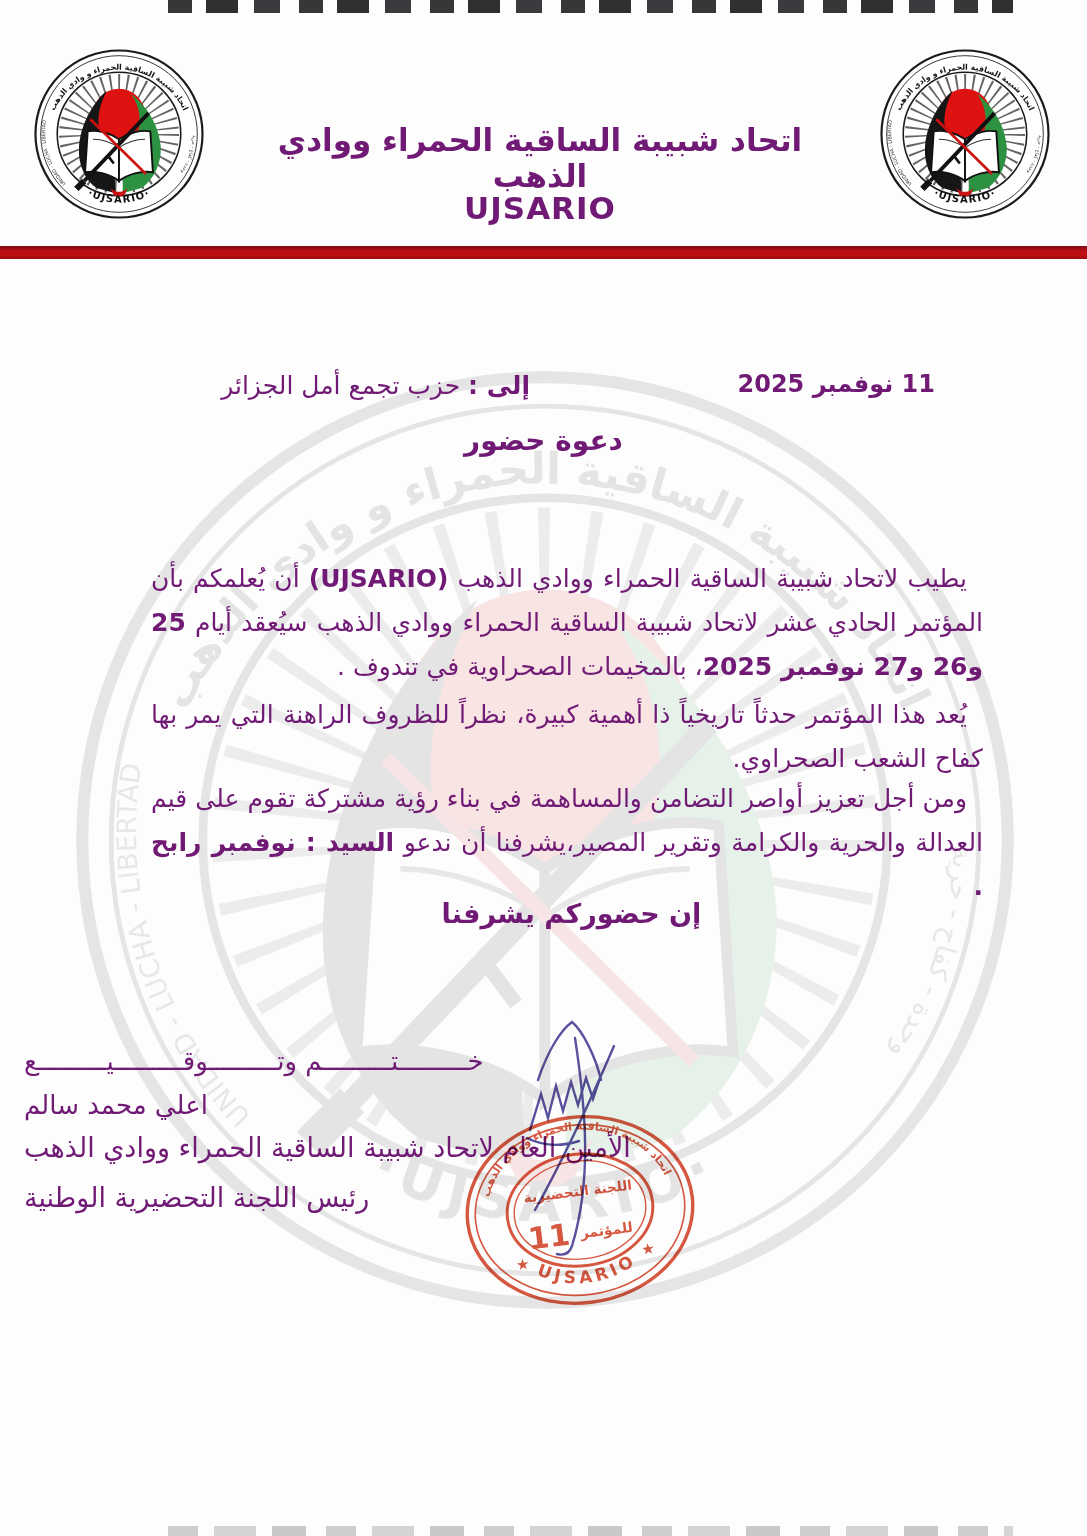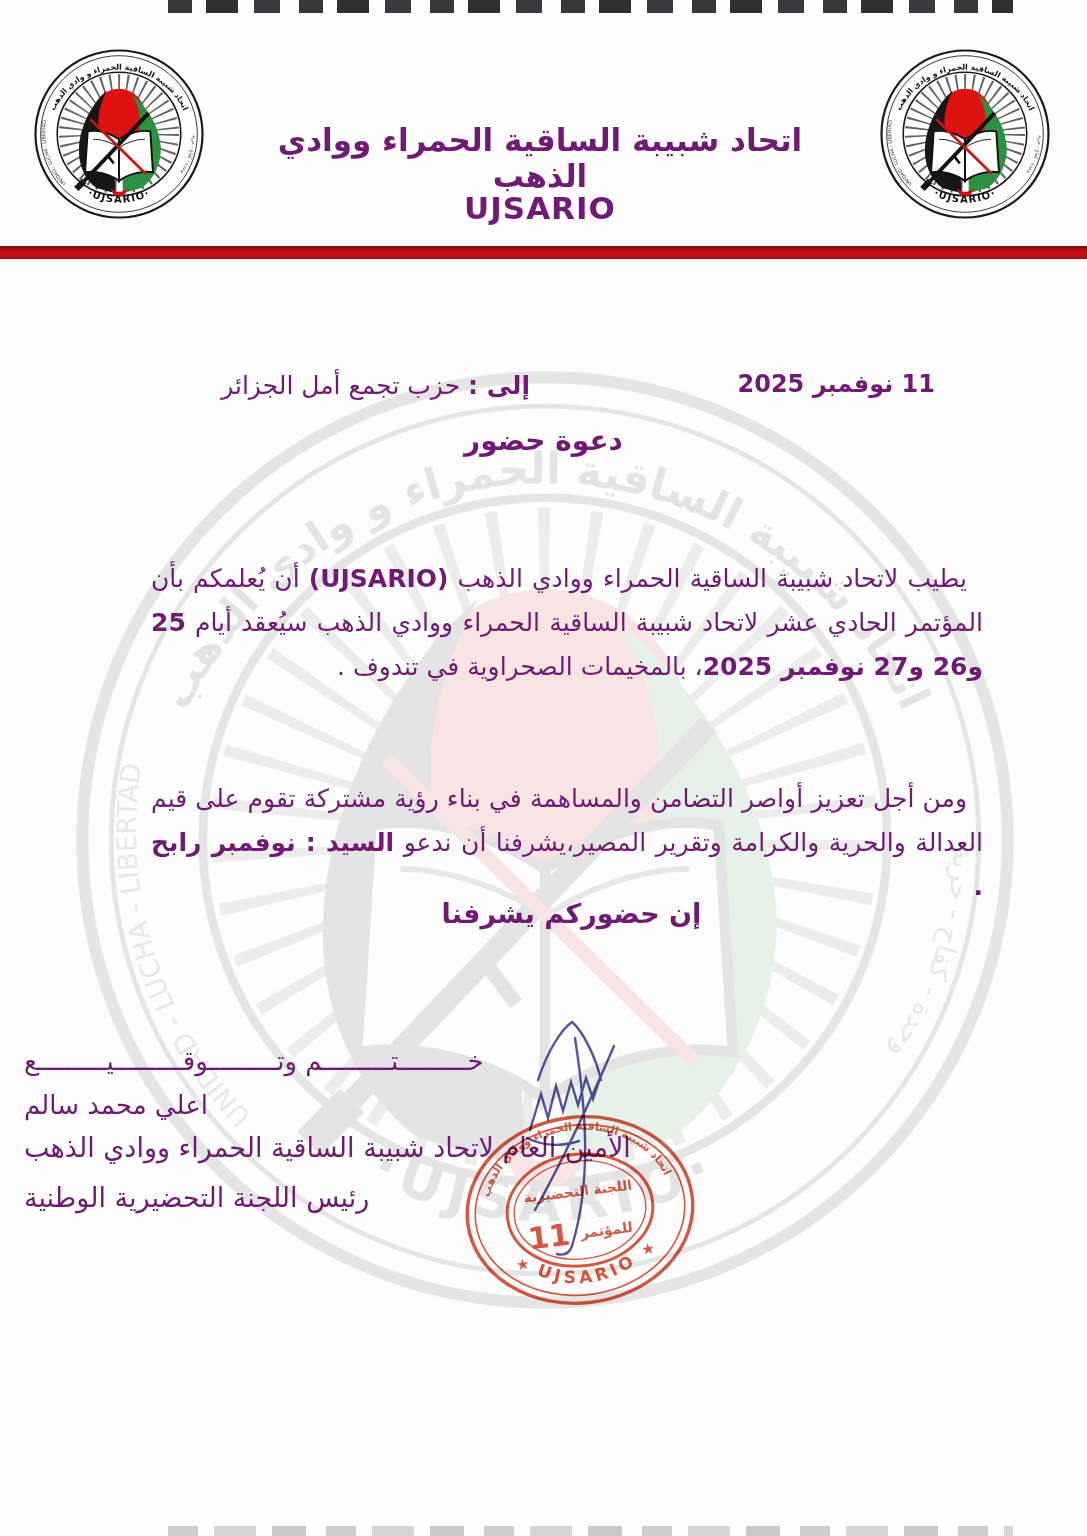--- a/index.html
+++ b/index.html
@@ -142,20 +142,21 @@
   <svg class="watermark">
       <use href="#emblem-sym"></use>
     </svg>
 
   <div class="letter">
     <div class="date-line">11 نوفمبر 2025</div>
     <div class="to-line"><span class="to-label">إلى :</span><span> حزب تجمع أمل الجزائر</span></div>
     <div class="subject">دعوة حضور</div>
 
     <p class="para p1"><span>يطيب لاتحاد شبيبة الساقية الحمراء ووادي الذهب </span><span class="b">(UJSARIO)</span><span> أن يُعلمكم بأن المؤتمر الحادي عشر لاتحاد شبيبة الساقية الحمراء ووادي الذهب سيُعقد أيام </span><span class="b">25 و26 و27 نوفمبر 2025</span><span>، بالمخيمات الصحراوية في تندوف .</span></p>
+    <p class="para p2"><span>يُعد هذا المؤتمر حدثاً تاريخياً ذا أهمية كبيرة، نظراً للظروف الراهنة التي يمر بها كفاح الشعب الصحراوي.</span></p>
     <p class="para p3"><span>ومن أجل تعزيز أواصر التضامن والمساهمة في بناء رؤية مشتركة تقوم على قيم العدالة والحرية والكرامة وتقرير المصير،يشرفنا أن ندعو </span><span class="b">السيد : نوفمبر رابح .</span></p>
 
     <div class="closing">إن حضوركم يشرفنا</div>
 
     <div class="sig-line sig-stamp-label">خـــــــــتـــــــــم وتـــــــــوقـــــــــيـــــــــع</div>
     <div class="sig-line sig-name">اعلي محمد سالم</div>
     <div class="sig-line sig-title1">الأمين العام لاتحاد شبيبة الساقية الحمراء ووادي الذهب</div>
     <div class="sig-line sig-title2">رئيس اللجنة التحضيرية الوطنية</div>
   </div>
 

